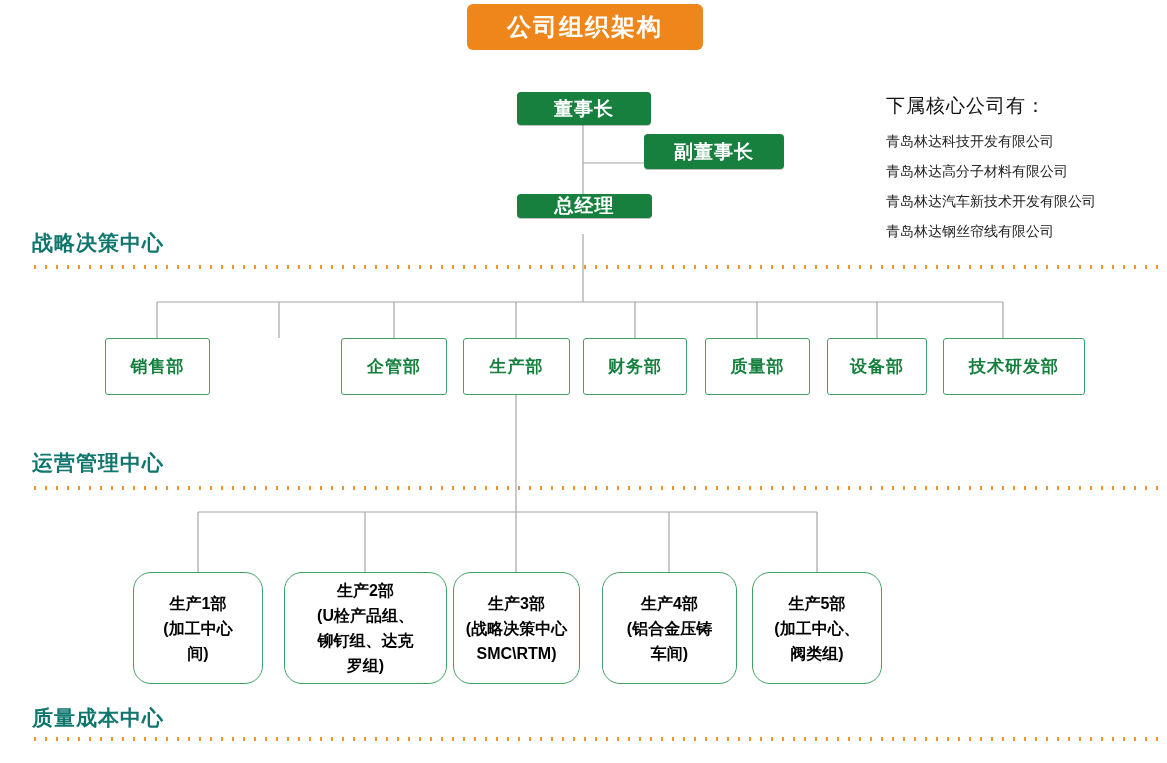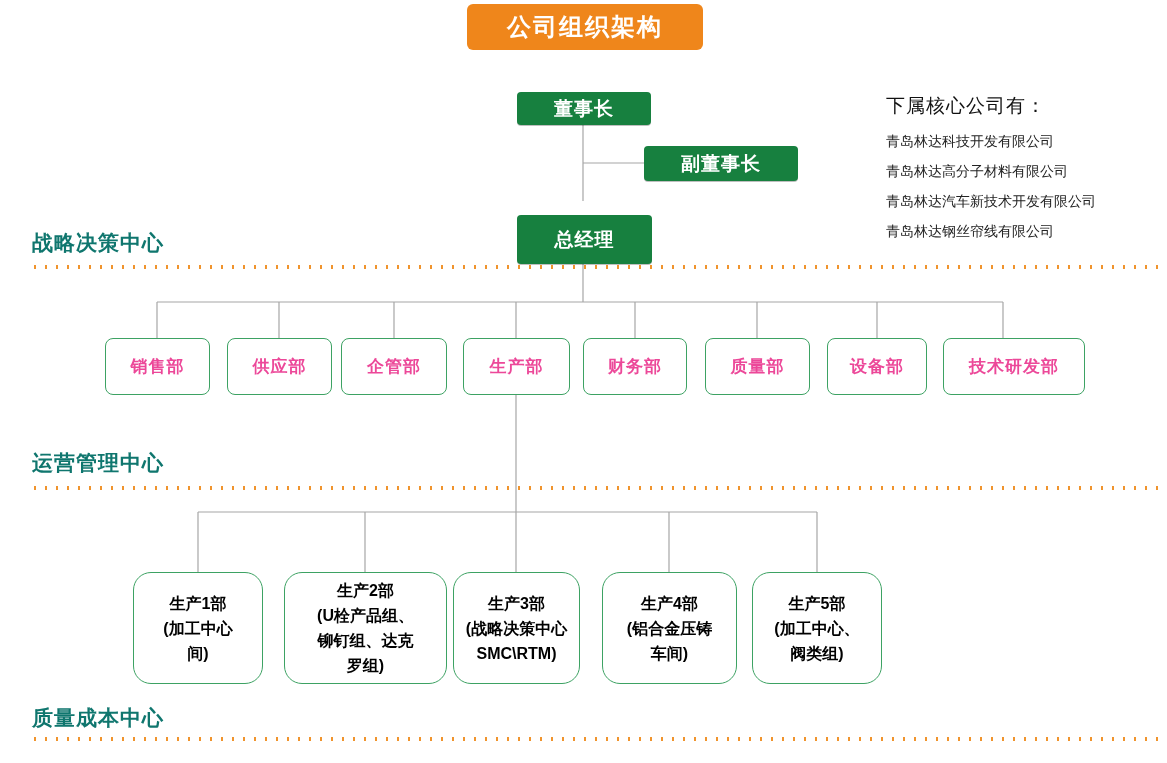--- a/index.html
+++ b/index.html
@@ -16,22 +16,22 @@
     color:#fff;font-size:24px;font-weight:bold;letter-spacing:2px;
   }
 
   .exec-box{
     position:absolute;background:var(--node-green,#17803f);border-radius:4px;
     display:flex;align-items:center;justify-content:center;
     color:#fff;font-size:19px;font-weight:bold;letter-spacing:1px;
     box-shadow:0 1px 0 rgba(0,0,0,0.25);
   }
   .exec-chairman{left:517px;top:92px;width:134px;height:33px;}
-  .exec-vice{left:644px;top:146px;width:154px;height:35px;}
-  .exec-gm{left:517px;top:215px;width:135px;height:49px;}
+  .exec-vice{left:644px;top:134px;width:140px;height:35px;}
+  .exec-gm{left:517px;top:194px;width:135px;height:24px;}
 
   .section-label{
     position:absolute;left:32px;color:#0f766e;font-size:21px;font-weight:bold;letter-spacing:1px;
   }
   .label-strategic{top:229px;}
   .label-operations{top:449px;}
   .label-quality{top:704px;}
 
   .dotted-line{
     position:absolute;left:34px;width:1133px;height:4px;
@@ -40,23 +40,23 @@
   .dotted-1{top:265px;}
   .dotted-2{top:486px;}
   .dotted-3{top:737px;}
 
   .subsidiaries{position:absolute;left:886px;top:94px;width:270px;color:#111;}
   .subsidiaries .heading{font-size:19px;line-height:24px;letter-spacing:1px;}
   .subsidiaries .company{font-size:14px;line-height:14px;margin-top:16px;color:#222;}
 
   .dept-box{
     position:absolute;top:338px;height:57px;background:#fff;
-    border:1.5px solid var(--outline-green,#3da263);border-radius:8px;
+    border:1.5px solid var(--outline-green,#3da263);border-radius:3px;
     display:flex;align-items:center;justify-content:center;
-    color:#ec4899;font-size:17px;font-weight:bold;letter-spacing:1px;
+    color:#15803d;font-size:17px;font-weight:bold;letter-spacing:1px;
     box-sizing:border-box;
   }
   .dept-1{left:105px;width:105px;}
   .dept-2{left:227px;width:105px;}
   .dept-3{left:341px;width:106px;}
   .dept-4{left:463px;width:107px;}
   .dept-5{left:583px;width:104px;}
   .dept-6{left:705px;width:105px;}
   .dept-7{left:827px;width:100px;}
   .dept-8{left:943px;width:142px;}
@@ -116,21 +116,20 @@
     <div class="company">青岛林达科技开发有限公司</div>
     <div class="company">青岛林达高分子材料有限公司</div>
     <div class="company">青岛林达汽车新技术开发有限公司</div>
     <div class="company">青岛林达钢丝帘线有限公司</div>
   </div>
 
   <div class="section-label label-strategic">战略决策中心</div>
   <div class="dotted-line dotted-1"></div>
 
   <div class="dept-box dept-1">销售部</div>
-  <div class="dept-box dept-2">供应部</div>
   <div class="dept-box dept-3">企管部</div>
   <div class="dept-box dept-4">生产部</div>
   <div class="dept-box dept-5">财务部</div>
   <div class="dept-box dept-7">设备部</div>
   <div class="dept-box dept-6">质量部</div>
   <div class="dept-box dept-8">技术研发部</div>
 
   <div class="section-label label-operations">运营管理中心</div>
   <div class="dotted-line dotted-2"></div>
 

